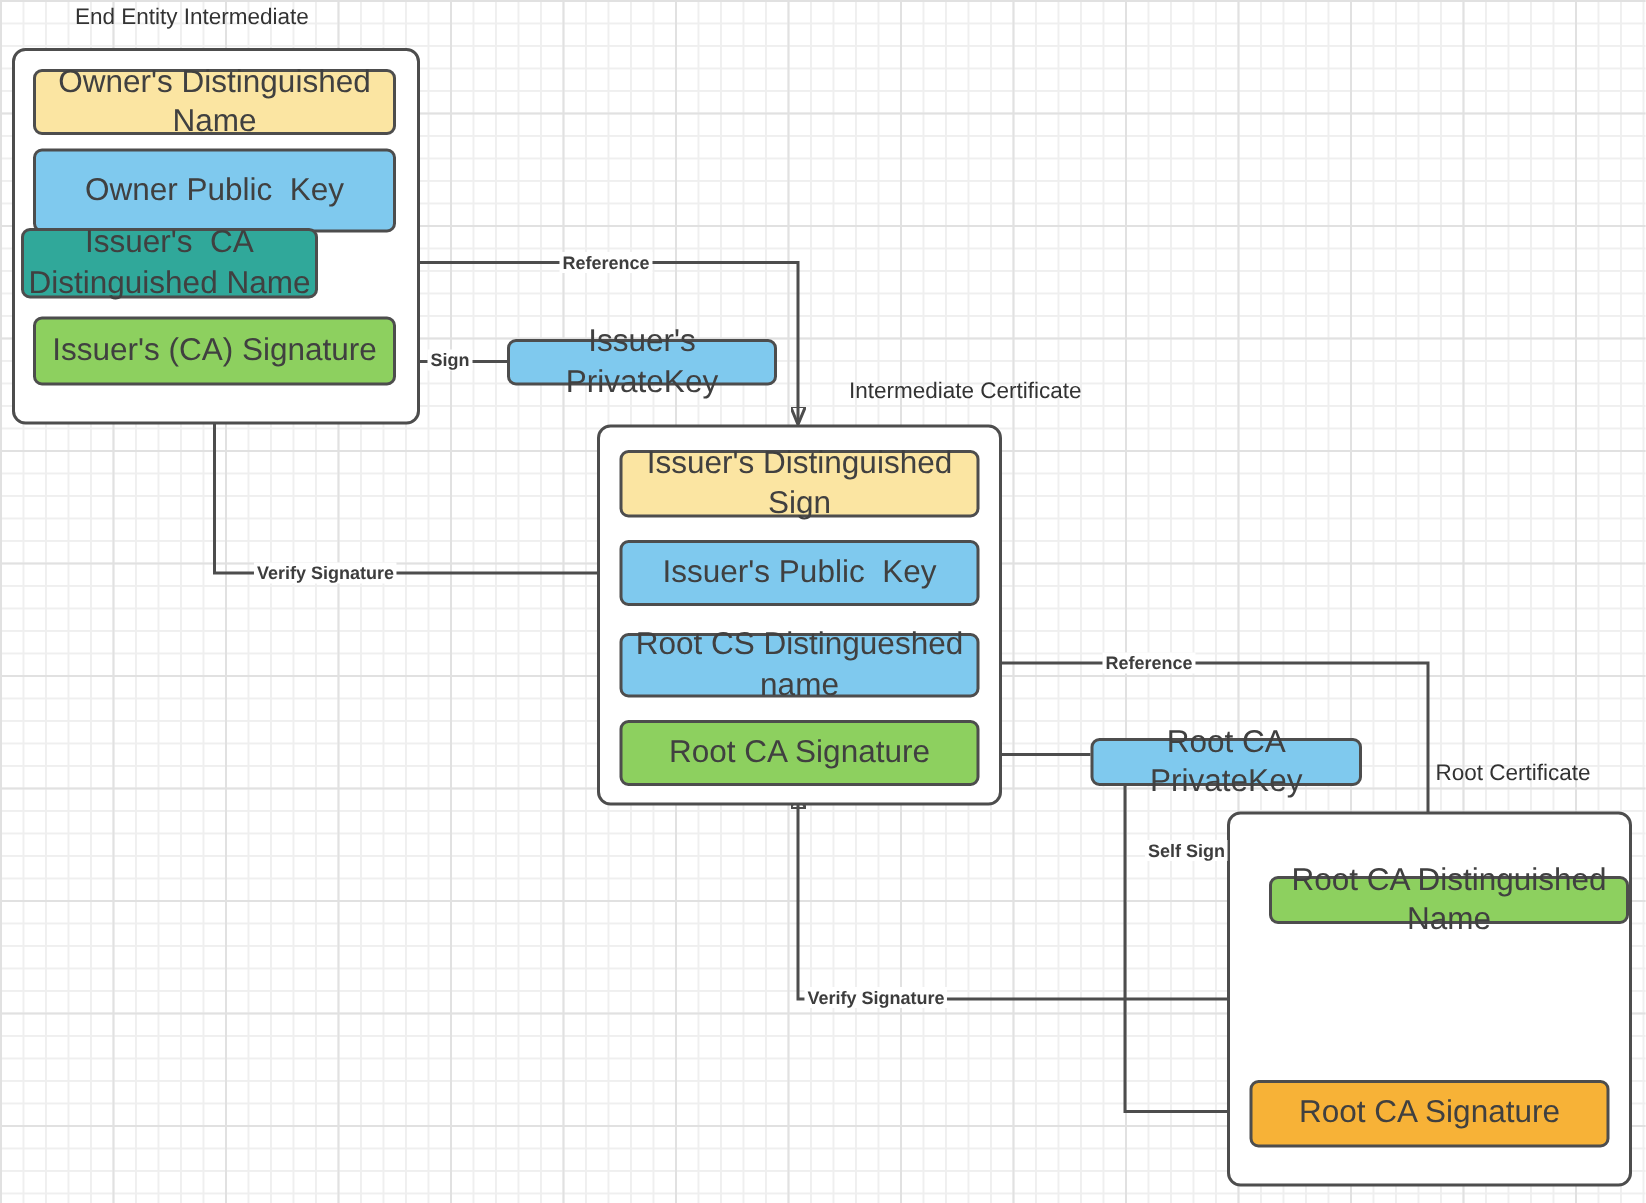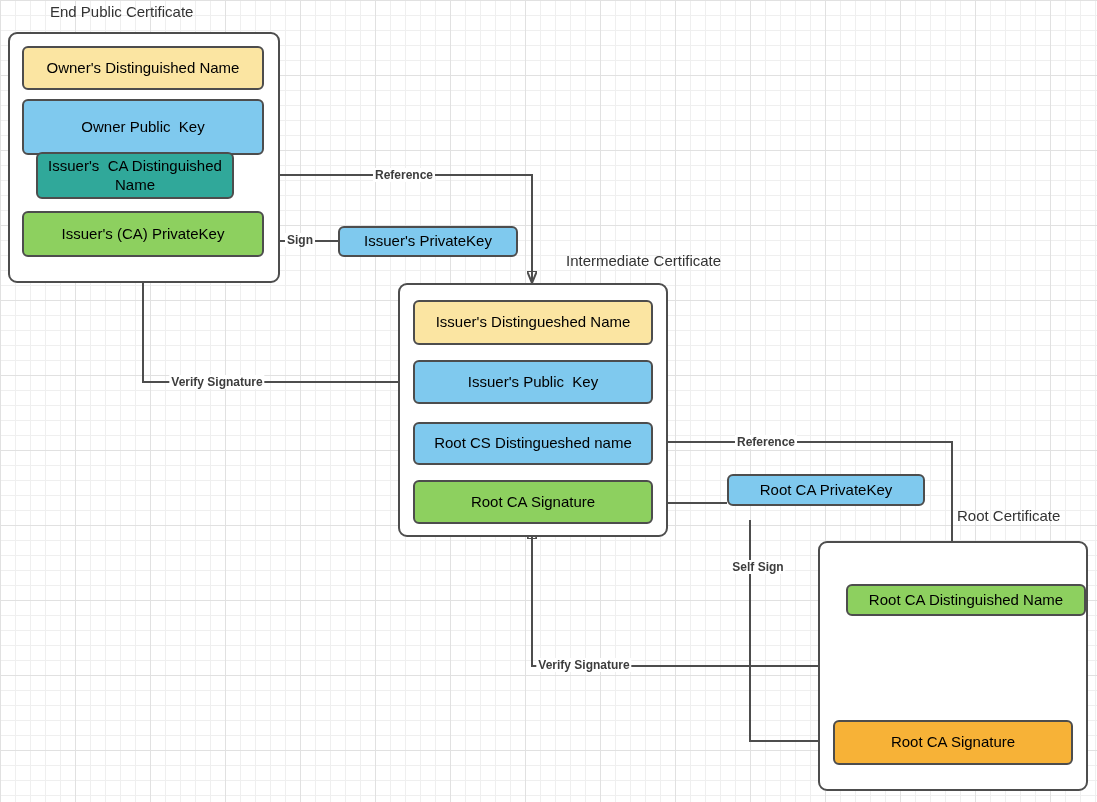--- a/index.html
+++ b/index.html
@@ -33,21 +33,21 @@
     font-size:15px;color:#333333;
     white-space:nowrap;
   }
   .field,.key-box{
     position:absolute;z-index:4;
     border:2px solid #4d4d4d;
     border-radius:6px;
     box-sizing:border-box;
     display:flex;align-items:center;justify-content:center;
     text-align:center;
-    font-size:15px;color:#000000;
+    font-size:21px;color:#404040;
   }
   .field span,.key-box span{white-space:pre-wrap;line-height:1.25;}
   .narrow span{display:inline-block;max-width:195px;}
   .fill-yellow{background:#fbe5a2;}
   .fill-blue{background:#7fc9ee;}
   .fill-teal{background:#30a89a;}
   .fill-green{background:#8dd05f;}
   .fill-orange{background:#f7b237;}
   .edge-label{
     position:absolute;z-index:5;
@@ -71,41 +71,41 @@
     </defs>
     <path d="M264,175 H532 V282" marker-end="url(#arrow)"></path>
     <path d="M338,241 H267" marker-end="url(#arrow)"></path>
     <path d="M413,382 H143 V260" marker-end="url(#arrow)"></path>
     <path d="M653,442 H952 V582" marker-end="url(#arrow)"></path>
     <path d="M727,503 H656" marker-end="url(#arrow)"></path>
     <path d="M750,520 V741 H831" marker-end="url(#arrow)"></path>
     <path d="M833,666 H532 V528" marker-end="url(#arrow)"></path>
   </svg>
 
-  <div class="cert-title" style="left:50px;top:3px;">End Public Certificate</div>
+  <div class="cert-title" style="left:50px;top:3px;">End Entity Intermediate</div>
   <div class="cert-title" style="left:566px;top:252px;">Intermediate Certificate</div>
   <div class="cert-title" style="left:957px;top:507px;">Root Certificate</div>
 
   <div class="cert" style="left:8px;top:32px;width:272px;height:251px;"></div>
   <div class="field fill-yellow" style="left:22px;top:46px;width:242px;height:44px;">
     <span>Owner's Distinguished Name</span>
   </div>
   <div class="field fill-blue" style="left:22px;top:99px;width:242px;height:56px;">
     <span>Owner Public  Key</span>
   </div>
-  <div class="field fill-teal narrow" style="left:36px;top:152px;width:198px;height:47px;align-items:center;">
+  <div class="field fill-teal narrow" style="left:14px;top:152px;width:198px;height:47px;align-items:center;">
     <span>Issuer's  CA Distinguished Name</span>
   </div>
   <div class="field fill-green" style="left:22px;top:211px;width:242px;height:46px;">
-    <span>Issuer's (CA) PrivateKey</span>
+    <span>Issuer's (CA) Signature</span>
   </div>
 
   <div class="cert" style="left:398px;top:283px;width:270px;height:254px;"></div>
   <div class="field fill-yellow" style="left:413px;top:300px;width:240px;height:45px;">
-    <span>Issuer's Distingueshed Name</span>
+    <span>Issuer's Distinguished Sign</span>
   </div>
   <div class="field fill-blue" style="left:413px;top:360px;width:240px;height:44px;justify-content:center;">
     <span>Issuer's Public  Key</span>
   </div>
   <div class="field fill-blue" style="left:413px;top:422px;width:240px;height:43px;">
     <span>Root CS Distingueshed name</span>
   </div>
   <div class="field fill-green" style="left:413px;top:480px;width:240px;height:44px;">
     <span>Root CA Signature</span>
   </div>
@@ -114,24 +114,24 @@
   <div class="field fill-green" style="left:831px;top:584px;width:240px;height:32px;margin-left:15px;">
     <span>Root CA Distinguished Name</span>
   </div>
   <div class="field fill-orange" style="left:833px;top:720px;width:240px;height:45px;">
     <span>Root CA Signature</span>
   </div>
 
   <div class="key-box fill-blue" style="left:338px;top:226px;width:180px;height:31px;">
     <span>Issuer's PrivateKey</span>
   </div>
-  <div class="key-box fill-blue" style="left:727px;top:474px;width:198px;height:32px;">
+  <div class="key-box fill-blue" style="left:727px;top:492px;width:181px;height:32px;">
     <span>Root CA PrivateKey</span>
   </div>
 
   <span class="edge-label" style="left:404px;top:175px;">Reference</span>
   <span class="edge-label" style="left:300px;top:240px;">Sign</span>
   <span class="edge-label" style="left:217px;top:382px;">Verify Signature</span>
   <span class="edge-label" style="left:766px;top:442px;">Reference</span>
-  <span class="edge-label" style="left:758px;top:567px;">Self Sign</span>
+  <span class="edge-label" style="left:791px;top:567px;">Self Sign</span>
   <span class="edge-label" style="left:584px;top:665px;">Verify Signature</span>
 
 </div>
 
 </body></html>

